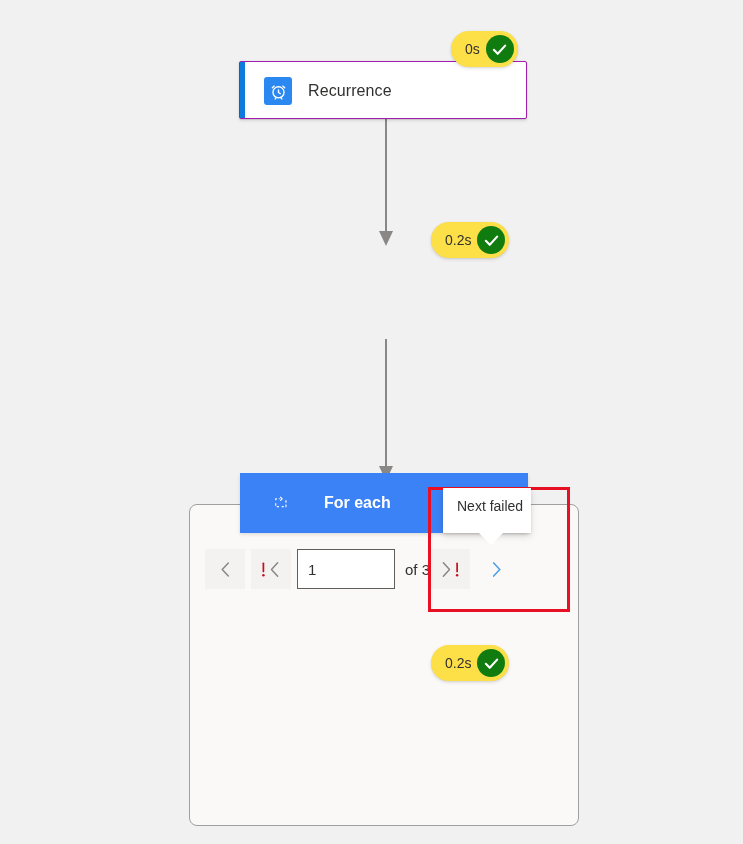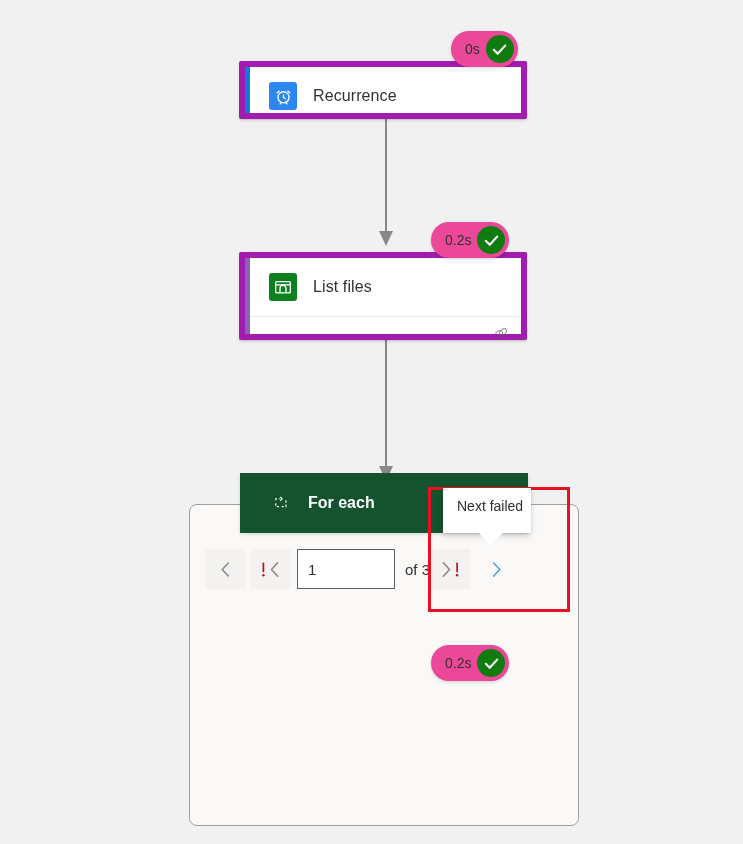--- a/index.html
+++ b/index.html
@@ -18,21 +18,21 @@
 
   .canvas {
     position: absolute;
     inset: 0;
   }
 
   
   .card {
     position: absolute;
     background: #ffffff;
-    border: 6px solid #a21caf;
+    border: 1px solid #a21caf;
     border-radius: 2px;
     box-shadow: 0 1.6px 3.6px rgba(0,0,0,.10), 0 0.3px 0.9px rgba(0,0,0,.10);
     box-sizing: border-box;
   }
   .card .accent {
     position: absolute;
     left: 0;
     top: 0;
     bottom: 0;
     width: 5px;
@@ -72,21 +72,21 @@
   .link-icon {
     width: 18px;
     height: 18px;
     opacity: .62;
   }
 
   
   .badge {
     position: absolute;
     height: 36px;
-    background: #ec4899;
+    background: #fde047;
     border-radius: 18px;
     display: flex;
     align-items: center;
     padding: 0 4px 0 14px;
     box-shadow: 0 1.6px 3.6px rgba(0,0,0,.13), 0 0.3px 0.9px rgba(0,0,0,.11);
     box-sizing: border-box;
     z-index: 6;
   }
   .badge-time {
     font-size: 14px;
@@ -115,27 +115,28 @@
   .scope-box {
     position: absolute;
     border: 1px solid #a19f9d;
     border-radius: 8px;
     background: #faf9f8;
     box-sizing: border-box;
     z-index: 1;
   }
   .scope-header {
     position: absolute;
-    background: #14532d;
+    background: #3b82f6;
     display: flex;
     align-items: center;
     padding-left: 32px;
     box-sizing: border-box;
     box-shadow: 0 1.6px 3.6px rgba(0,0,0,.13), 0 0.3px 0.9px rgba(0,0,0,.11);
     z-index: 4;
+    gap: 16px;
   }
   .scope-title {
     margin-left: 18px;
     font-size: 16px;
     font-weight: bold;
     color: #ffffff;
     white-space: nowrap;
   }
 
   
@@ -238,41 +239,20 @@
   </div>
   <div class="badge" style="left:451px; top:31px;">
     <span class="badge-time">0s</span>
     <span class="badge-check">
       <svg width="17" height="17" viewBox="0 0 24 24" fill="none" stroke="#ffffff" stroke-width="3" stroke-linecap="round" stroke-linejoin="round">
           <polyline points="4,12.5 9.5,18 20,6.5"></polyline>
         </svg>
     </span>
   </div>
 
-  <div class="card" style="left:239px; top:252px; width:288px; height:88px;">
-    <div class="accent" style="background:#8764b8;"></div>
-    <div class="card-head">
-      <span class="card-icon" style="background:#0f8020;">
-        <svg width="20" height="20" viewBox="0 0 24 24" fill="none" stroke="#ffffff" stroke-width="1.6">
-          <rect x="3.2" y="5.6" width="17.6" height="13.4" rx="1.4"></rect>
-          <path d="M3.2 9.4h17.6"></path>
-          <path d="M8.4 19V13.6a3.6 3.6 0 0 1 7.2 0V19"></path>
-        </svg>
-      </span>
-      <span class="card-title">List files</span>
-    </div>
-    <div class="card-foot">
-      <span class="link-icon">
-        <svg width="18" height="18" viewBox="0 0 24 24" fill="none" stroke="#605e5c" stroke-width="1.5">
-          <ellipse cx="9.3" cy="13.4" rx="5.2" ry="3.6" transform="rotate(-38 9.3 13.4)"></ellipse>
-          <ellipse cx="14.7" cy="10.6" rx="5.2" ry="3.6" transform="rotate(-38 14.7 10.6)"></ellipse>
-        </svg>
-      </span>
-    </div>
-  </div>
   <div class="badge" style="left:431px; top:222px;">
     <span class="badge-time">0.2s</span>
     <span class="badge-check">
       <svg width="17" height="17" viewBox="0 0 24 24" fill="none" stroke="#ffffff" stroke-width="3" stroke-linecap="round" stroke-linejoin="round">
           <polyline points="4,12.5 9.5,18 20,6.5"></polyline>
         </svg>
     </span>
   </div>
 
   <div class="scope-box" style="left:189px; top:504px; width:390px; height:322px;"></div>

